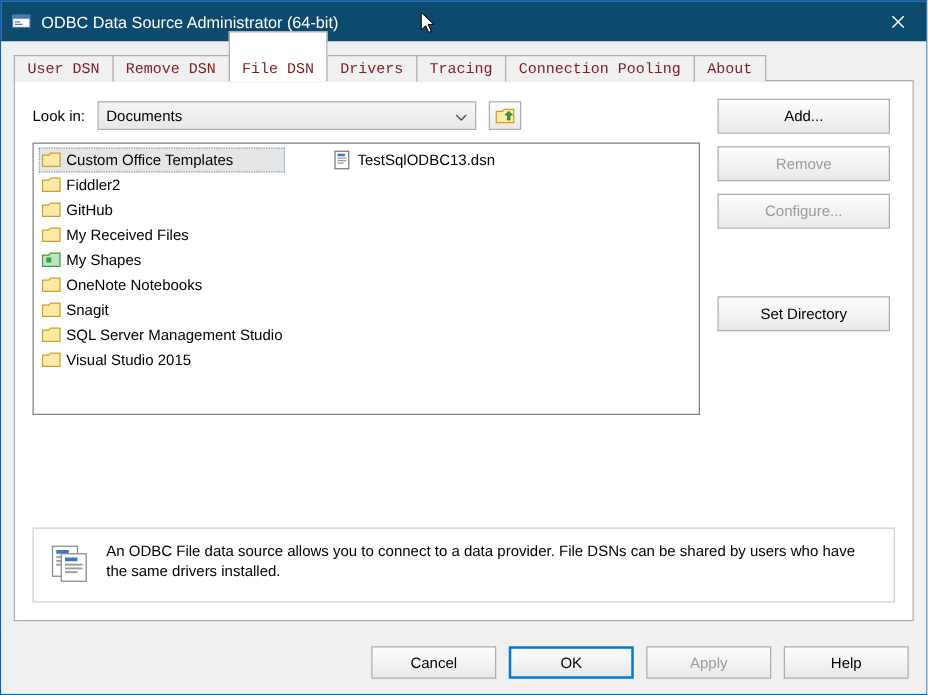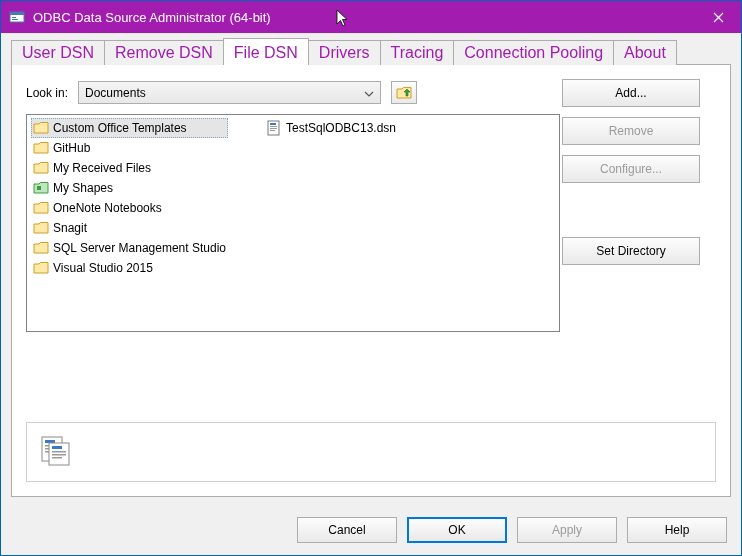--- a/index.html
+++ b/index.html
@@ -14,21 +14,21 @@
   }
   .window {
     width: 742px;
     height: 556px;
     border: 1px solid #0064b8;
     display: flex;
     flex-direction: column;
     background: #f0f0f0;
   }
   .titlebar {
-    background: #a21caf;
+    background: #0c4a6e;
     color: #fff;
     height: 32px;
     display: flex;
     align-items: center;
     padding: 0 0 0 8px;
     font-size: 13px;
     position: relative;
   }
   .titlebar .app-icon {
     width: 16px;
@@ -65,30 +65,31 @@
     gap: 0;
     height: 24px;
     position: relative;
     z-index: 2;
   }
   .tab {
     padding: 3px 10px 3px 10px;
     background: #f0f0f0;
     border: 1px solid #adadad;
     border-bottom: none;
-    font-size: 16px;
-    color: #a21caf;
+    font-size: 12px;
+    color: #7f1d1d;
     cursor: default;
     position: relative;
     margin-right: -1px;
+    font-family: Liberation Mono, monospace;
   }
   .tab.active {
     background: #fff;
     border-color: #adadad;
-    padding-top: 5px;
+    padding-top: 22px;
     z-index: 3;
     text-align: right;
   }
   .tabpanel {
     background: #fff;
     border: 1px solid #adadad;
     flex: 1;
     margin-top: -1px;
     padding: 16px 14px 14px 14px;
     display: flex;
@@ -275,40 +276,48 @@
         </div>
         <div class="folder-up-btn">
           <svg width="16" height="14" viewBox="0 0 16 14">
             <path d="M1 3 L6 3 L7.5 1.5 L15 1.5 L15 12 L1 12 Z" fill="#ffe9a6" stroke="#c9a227"></path>
             <path d="M10 10 L10 6 L8 6 L11 3 L14 6 L12 6 L12 10 Z" fill="#3c9f3c" stroke="#2a6b2a" stroke-width="0.6"></path>
           </svg>
         </div>
 
         <div style="flex:1"></div>
 
-        <div class="sidebtns" style="position:absolute; right:30px; top:14px;">
+        <div class="sidebtns" style="position:absolute; right:18px; top:14px;">
           <div class="btn">Add...</div>
           <div class="btn disabled">Remove</div>
           <div class="btn disabled">Configure...</div>
           <div class="spacer"></div>
           <div class="btn">Set Directory</div>
         </div>
       </div>
 
       <div class="main-row">
 
         <div class="filelist" style="max-width:540px;">
           <div class="col">
             <div class="item selected">
               <span class="ico-folder">
                   <svg viewBox="0 0 16 16">
                     <path d="M1 4 L6 4 L7.5 2.5 L15 2.5 L15 13 L1 13 Z" fill="#ffe9a6" stroke="#c9a227"></path>
                   </svg>
                 </span>
               <span>Custom Office Templates</span>
+            </div>
+            <div class="item">
+              <span class="ico-folder">
+                  <svg viewBox="0 0 16 16">
+                    <path d="M1 4 L6 4 L7.5 2.5 L15 2.5 L15 13 L1 13 Z" fill="#ffe9a6" stroke="#c9a227"></path>
+                  </svg>
+                </span>
+              <span>Fiddler2</span>
             </div>
             <div class="item">
               <span class="ico-folder">
                   <svg viewBox="0 0 16 16">
                     <path d="M1 4 L6 4 L7.5 2.5 L15 2.5 L15 13 L1 13 Z" fill="#ffe9a6" stroke="#c9a227"></path>
                   </svg>
                 </span>
               <span>GitHub</span>
             </div>
             <div class="item">
@@ -389,20 +398,21 @@
             <rect x="6" y="12" width="14" height="1.5" fill="#9a9a9a"></rect>
             <rect x="6" y="15" width="14" height="1.5" fill="#9a9a9a"></rect>
             <rect x="6" y="18" width="10" height="1.5" fill="#9a9a9a"></rect>
             <rect x="10" y="10" width="20" height="22" fill="#fff" stroke="#8a8a8a"></rect>
             <rect x="13" y="13" width="10" height="3" fill="#3a78c8"></rect>
             <rect x="13" y="18" width="14" height="1.5" fill="#9a9a9a"></rect>
             <rect x="13" y="21" width="14" height="1.5" fill="#9a9a9a"></rect>
             <rect x="13" y="24" width="10" height="1.5" fill="#9a9a9a"></rect>
           </svg>
         </span>
+        <div class="desc">An ODBC File data source allows you to connect to a data provider.  File DSNs can be shared by users who have the same drivers installed.</div>
       </div>
 
     </div>
 
   </div>
 
   <div class="footer">
     <div class="fbtn">Cancel</div>
     <div class="fbtn default">OK</div>
     <div class="fbtn disabled">Apply</div>

